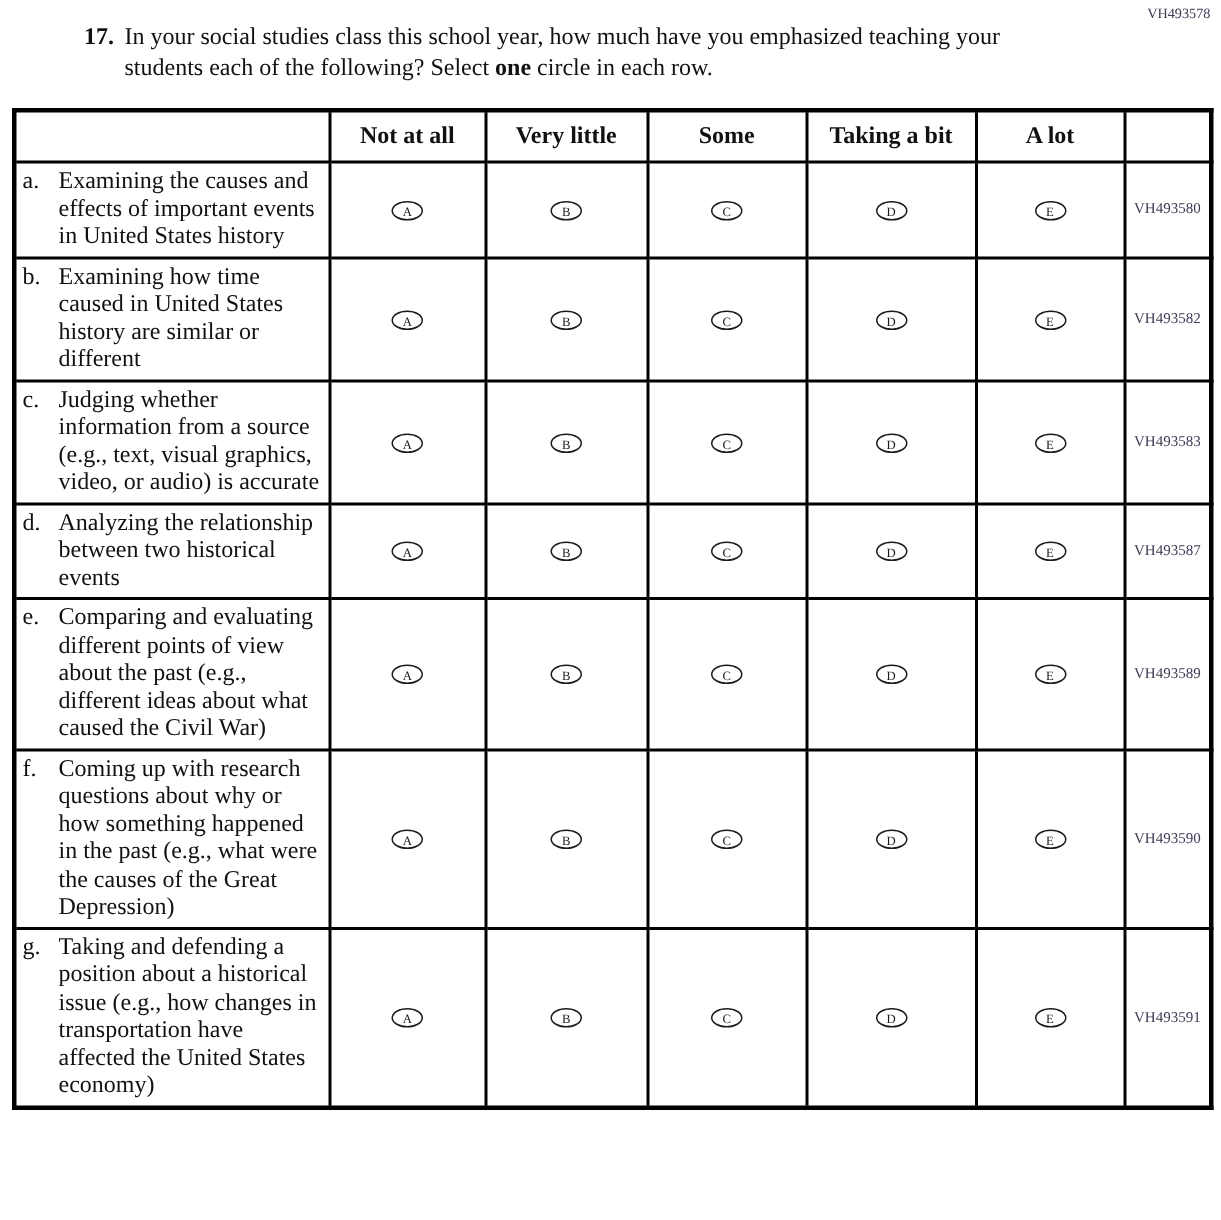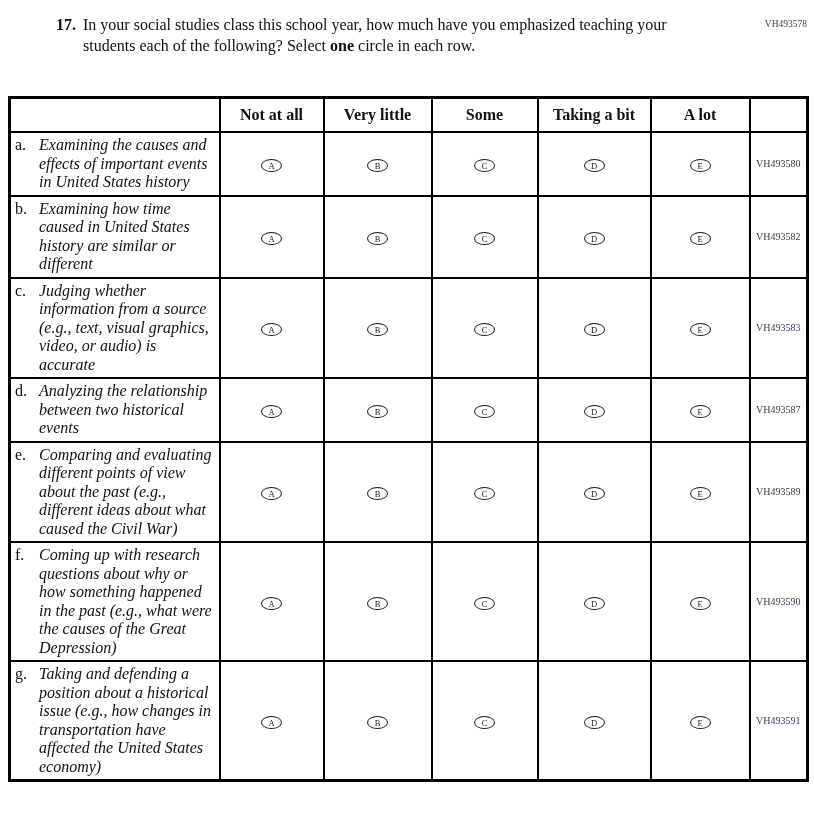--- a/index.html
+++ b/index.html
@@ -5,57 +5,56 @@
   * { margin: 0; padding: 0; box-sizing: border-box; }
   html, body { background: #ffffff; }
   body {
     width: 814px; height: 813px;
     position: relative;
     font-family: "Liberation Serif", "DejaVu Serif", serif;
     color: #111111;
     overflow: hidden;
   }
   .top-code {
-    position: absolute; top: 19px; right: 7px;
+    position: absolute; top: 5px; right: 7px;
     font-size: 9.5px; color: #3c3c55; letter-spacing: 0; font-family: Liberation Serif, serif;
   }
   .question {
     position: absolute; top: 14px; left: 12px;
     display: flex; width: 660px;
     font-size: 16px; line-height: 21px; margin-left: 44px;
   }
   .qnum { width: 27px; font-weight: bold; flex-shrink: 0; }
   .qtext { width: 618px; }
   .qtext b { font-weight: bold; font-family: Liberation Serif, serif; }
   table.grid {
     position: absolute; top: 72px; left: 8px;
     width: 798px;
     border-collapse: collapse;
     table-layout: fixed;
     border: 3px solid #000;
-    margin-top: 24px;
   }
   table.grid th, table.grid td {
     border: 2px solid #000;
   }
   thead th {
     border-bottom: 7px double #000;
     font-size: 16px; font-weight: bold;
     padding: 7px 2px;
     text-align: center;
     vertical-align: middle;
   }
   td.desc {
     vertical-align: top;
     padding: 3px 5px 3px 4px;
     font-size: 16px; line-height: 18.5px;
   }
   .desc-in { display: flex; }
   .row-letter { width: 24px; flex-shrink: 0; }
-  .row-text { flex: 1; font-style: italic; }
+  .row-text { flex: 1; }
   td.opt { text-align: center; vertical-align: middle; }
   .bubble {
     display: inline-block;
     width: 21px; height: 13px;
     border: 1.3px solid #1a1a1a;
     border-radius: 50%;
     font-size: 8.5px; line-height: 12px;
     text-align: center;
     color: #1a1a1a;
     cursor: pointer;

